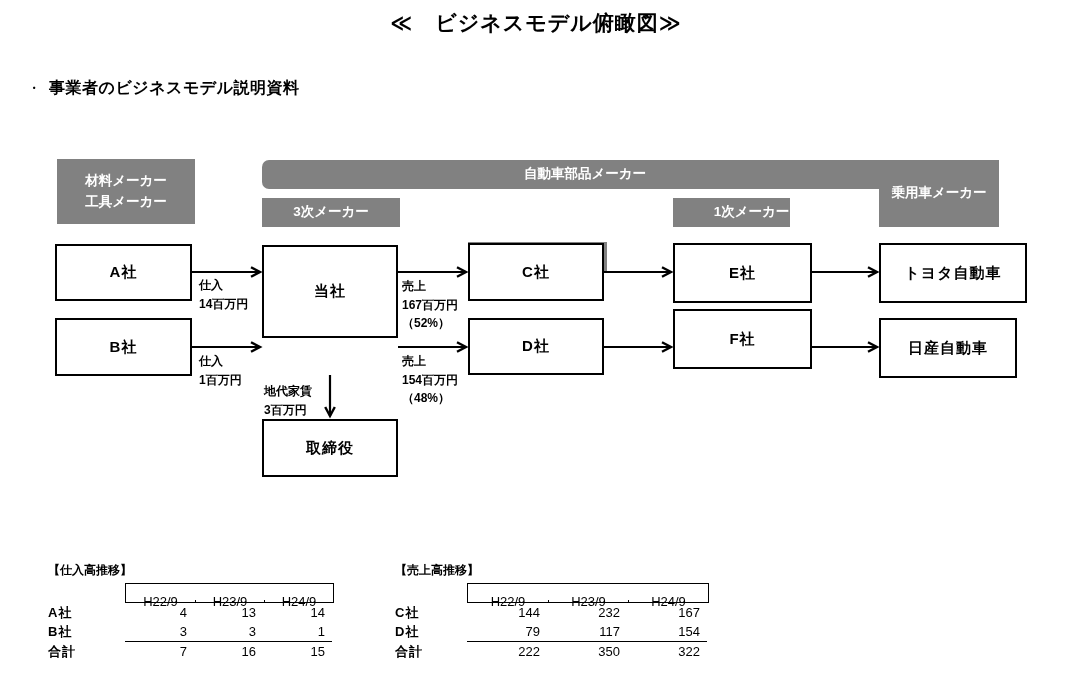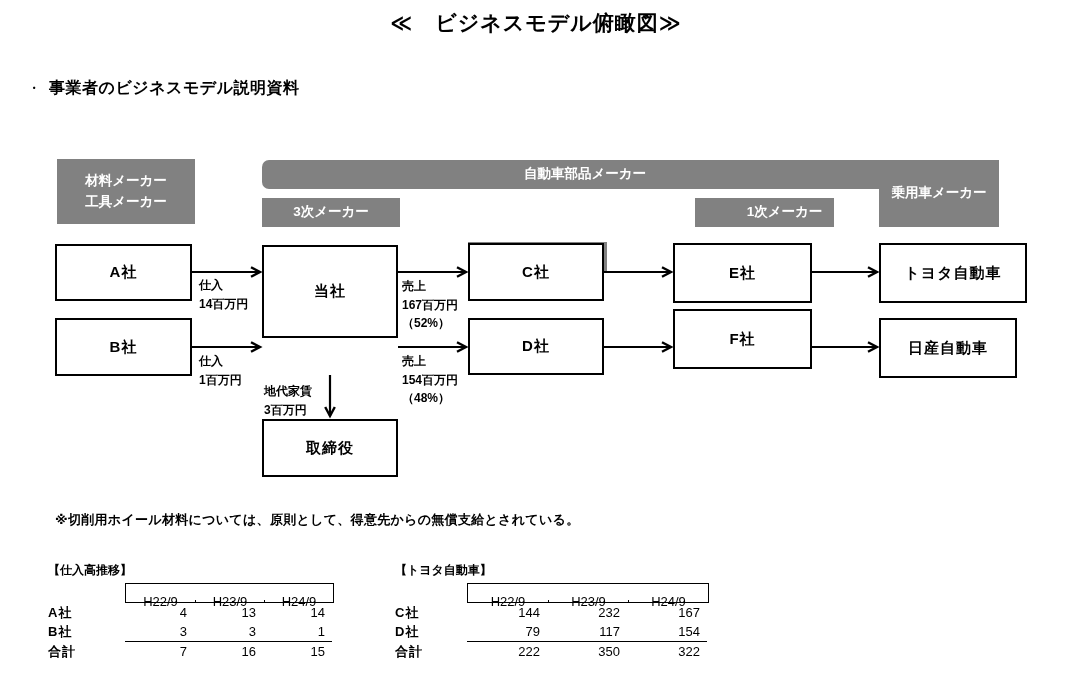--- a/index.html
+++ b/index.html
@@ -60,21 +60,21 @@
 
   <div class="ghdr" style="left:57px; top:159px; width:138px; height:65px;">
     <span>材料メーカー</span>
     <span>工具メーカー</span>
   </div>
   <div class="ghdr" style="left:262px; top:160px; width:646px; height:29px;border-radius:7px;">自動車部品メーカー</div>
   <div class="ghdr" style="left:879px; top:160px; width:120px; height:67px;">乗用車メーカー</div>
 
   <div class="ghdr" style="left:262px; top:198px; width:138px; height:29px;">3次メーカー</div>
   <div class="ghdr" style="left:468px; top:198px; width:139px; height:29px;margin-top:44px;">2次メーカー</div>
-  <div class="ghdr" style="left:695px; top:198px; width:139px; height:29px;padding-left:40px;">1次メーカー</div>
+  <div class="ghdr" style="left:673px; top:198px; width:117px; height:29px;padding-left:40px;">1次メーカー</div>
 
   <div class="node" style="left:55px;  top:244px; width:137px; height:57px;">A社</div>
   <div class="node" style="left:55px;  top:318px; width:137px; height:58px;">B社</div>
   <div class="node" style="left:262px; top:245px; width:136px; height:93px;">当社</div>
   <div class="node" style="left:468px; top:243px; width:136px; height:58px;">C社</div>
   <div class="node" style="left:468px; top:318px; width:136px; height:57px;">D社</div>
   <div class="node" style="left:673px; top:243px; width:139px; height:60px;">E社</div>
   <div class="node" style="left:673px; top:309px; width:139px; height:60px;">F社</div>
   <div class="node" style="left:879px; top:243px; width:148px; height:60px;">トヨタ自動車</div>
   <div class="node" style="left:879px; top:318px; width:138px; height:60px;">日産自動車</div>
@@ -115,21 +115,20 @@
   <div class="flow-label" style="left:402px; top:352px;">
     <div>売上</div>
     <div>154百万円</div>
     <div>（48%）</div>
   </div>
   <div class="flow-label" style="left:264px; top:382px;">
     <div>地代家賃</div>
     <div>3百万円</div>
   </div>
 
-  <div class="note">※切削用ホイール材料については、原則として、得意先からの無償支給とされている。</div>
 
   <div class="mini-table t-left" style="left:48px; top:562px;">
     <div class="mt-title">【仕入高推移】</div>
     <div class="mt-row mt-head">
       <div class="mt-label"></div>
       <div class="mt-headbox">
         <div class="mt-hcell">H22/9</div>
         <div class="mt-hcell">H23/9</div>
         <div class="mt-hcell">H24/9</div>
       </div>
@@ -148,21 +147,21 @@
     </div>
     <div class="mt-row">
       <div class="mt-label">合計</div>
       <div class="mt-cell">7</div>
       <div class="mt-cell">16</div>
       <div class="mt-cell">15</div>
     </div>
   </div>
 
   <div class="mini-table t-right" style="left:395px; top:562px;">
-    <div class="mt-title">【トヨタ自動車】</div>
+    <div class="mt-title">【売上高推移】</div>
     <div class="mt-row mt-head">
       <div class="mt-label"></div>
       <div class="mt-headbox">
         <div class="mt-hcell">H22/9</div>
         <div class="mt-hcell">H23/9</div>
         <div class="mt-hcell">H24/9</div>
       </div>
     </div>
     <div class="mt-row">
       <div class="mt-label">C社</div>

